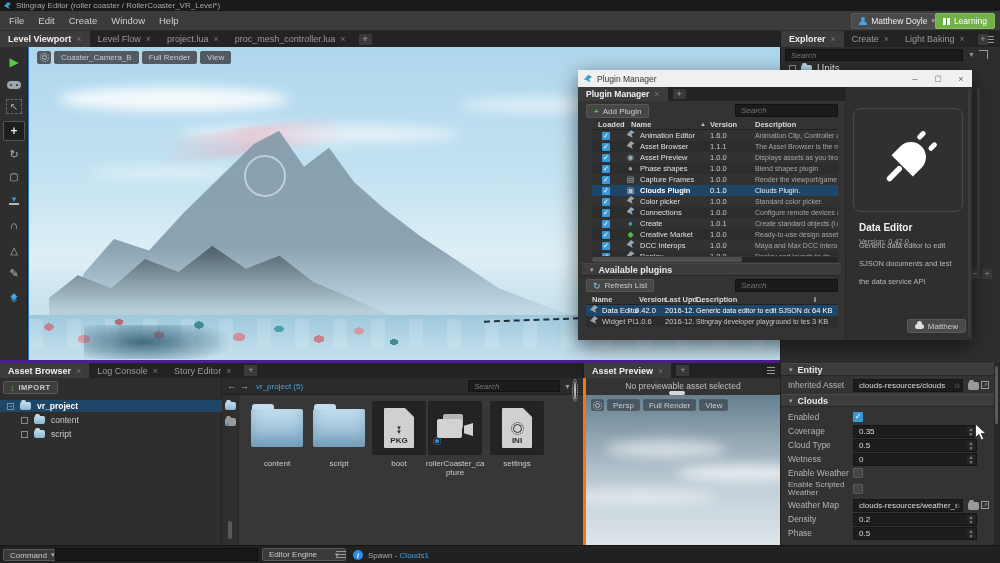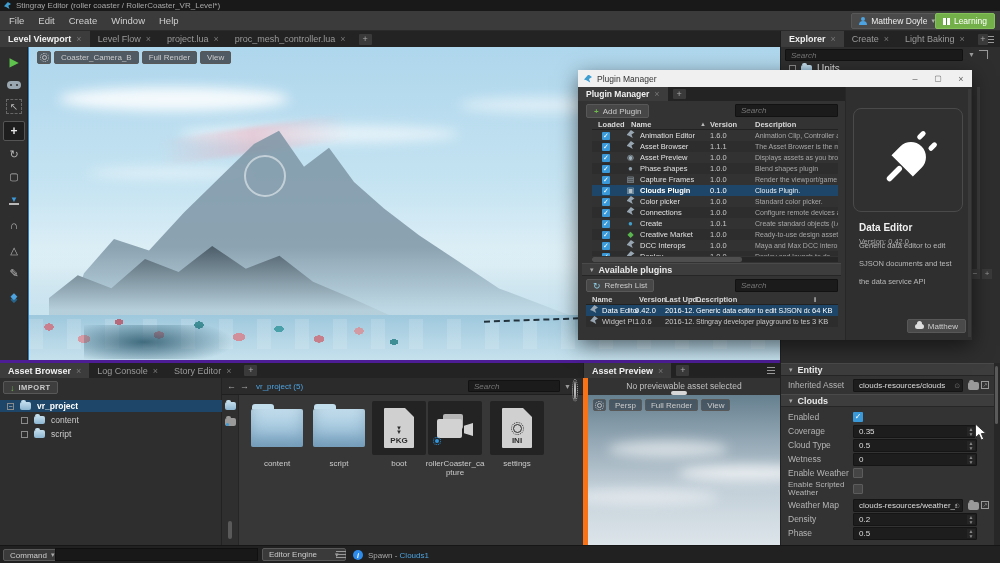--- a/index.html
+++ b/index.html
@@ -311,21 +311,21 @@
   </div>
 
   <div class="abs tabbar" style="left:583px;top:363px;width:197px;height:15px;border-left:1px solid #1d1d1d">
     <div class="tab active">
         <span>Asset Preview</span>
         <span class="x">×</span>
       </div>
     <div class="addtab">+</div>
     <div class="paneldots" style="margin-left:auto;margin-right:5px"></div>
   </div>
-  <div class="abs" style="left:583px;top:378px;width:197px;height:167px;background:#333;border-left:5px solid #f97316">
+  <div class="abs" style="left:583px;top:378px;width:197px;height:167px;background:#333;border-left:3px solid #f97316">
     <div style="height:16px;line-height:16px;text-align:center;font-size:8.5px;color:#c0c0c0">No previewable asset selected</div>
     <div class="abs" style="left:83px;top:13px;width:16px;height:4px;background:#d8d8d8;border-radius:2px;z-index:5"></div>
     <div class="abs" style="left:0;top:17px;width:197px;height:150px;overflow:hidden;background:linear-gradient(180deg,#66808f 0%,#93a7b4 30%,#c2cfd8 62%,#dde5ea 100%)">
       <div class="cl" style="left:20px;top:45px;width:120px;height:18px;opacity:.55"></div>
       <div class="cl" style="left:90px;top:70px;width:140px;height:16px;opacity:.7"></div>
       <div class="cl" style="left:-20px;top:95px;width:150px;height:14px;opacity:.5"></div>
       <div class="abs" style="left:5px;top:4px;display:flex;gap:3px;align-items:center">
         <span class="btn" style="width:13px;height:12px;background:rgba(45,55,65,.6)">
             <span class="gear" style="width:5px;height:5px"></span>
           </span>

